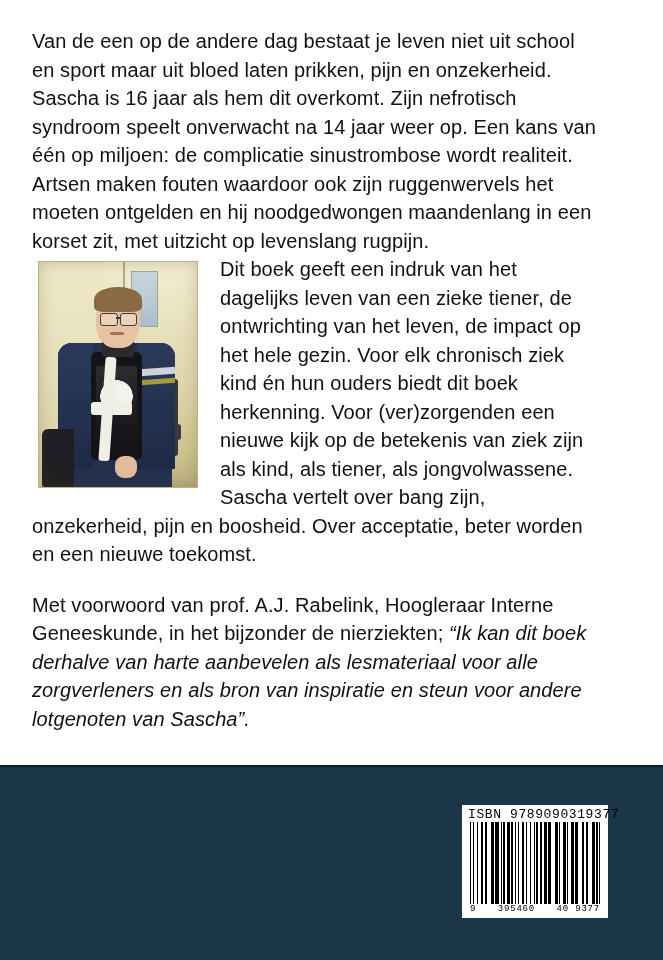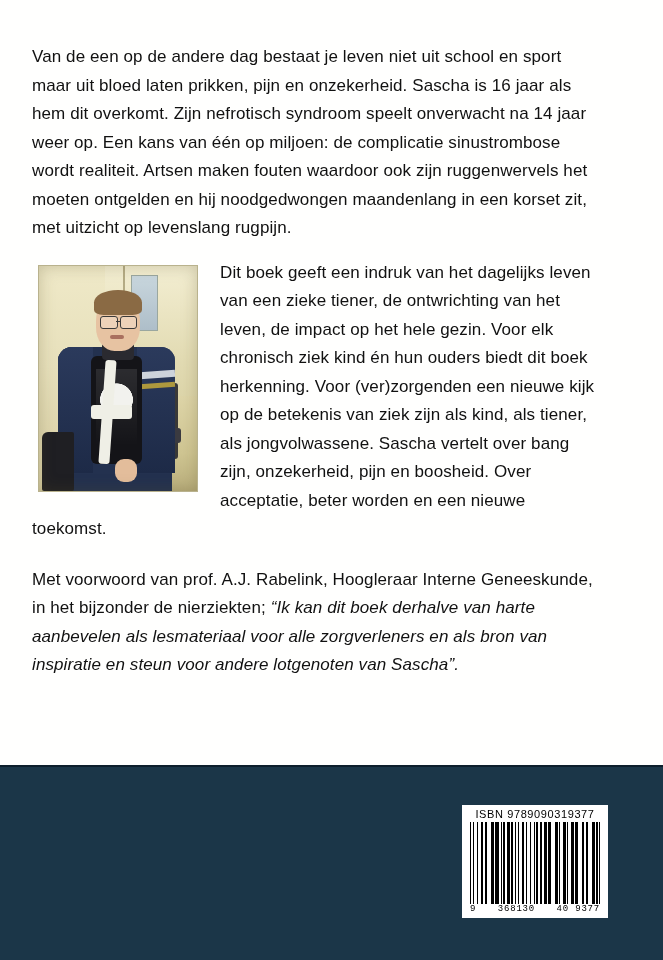--- a/index.html
+++ b/index.html
@@ -23,22 +23,22 @@
   }
 
   .content {
     position: absolute;
     left: 32px;
     top: 27px;
     width: 566px;
   }
 
   p.body-text {
-    margin: 16px 0 0 0;
-    font-size: 17px;
+    margin: 0 0 0 0;
+    font-size: 20px;
     line-height: 28.5px;
     color: #111111;
     letter-spacing: 0.1px;
     text-align: left;
   }
 
   .para-intro {
     margin-bottom: 24px;
   }
 
@@ -217,22 +217,22 @@
     top: 805px;
     width: 146px;
     height: 113px;
     background: #ffffff;
     box-sizing: border-box;
     padding: 4px 6px 3px 6px;
     display: flex;
     flex-direction: column;
   }
   .barcode-isbn {
-    font-family: Liberation Sans, sans-serif;
-    font-size: 11px;
+    font-family: Liberation Mono, monospace;
+    font-size: 13px;
     letter-spacing: 0.6px;
     text-align: center;
     color: #000;
     line-height: 11px;
     white-space: nowrap;
   }
   .barcode-bars {
     flex: 1;
     display: flex;
     align-items: stretch;
@@ -374,18 +374,18 @@
         <span style="flex: 2 0 0px; background: rgb(0, 0, 0);"></span>
         <span style="flex: 3 0 0px; background: rgb(255, 255, 255);"></span>
         <span style="flex: 2 0 0px; background: rgb(0, 0, 0);"></span>
         <span style="flex: 1 0 0px; background: rgb(255, 255, 255);"></span>
         <span style="flex: 1 0 0px; background: rgb(0, 0, 0);"></span>
         <span style="flex: 1 0 0px; background: rgb(255, 255, 255);"></span>
         <span style="flex: 1 0 0px; background: rgb(0, 0, 0);"></span>
       </div>
     <div class="barcode-digits">
       <span>9</span>
-      <span>368130</span>
+      <span>395460</span>
       <span>40 9377</span>
     </div>
   </div>
 
 </div>
 
 </body></html>

